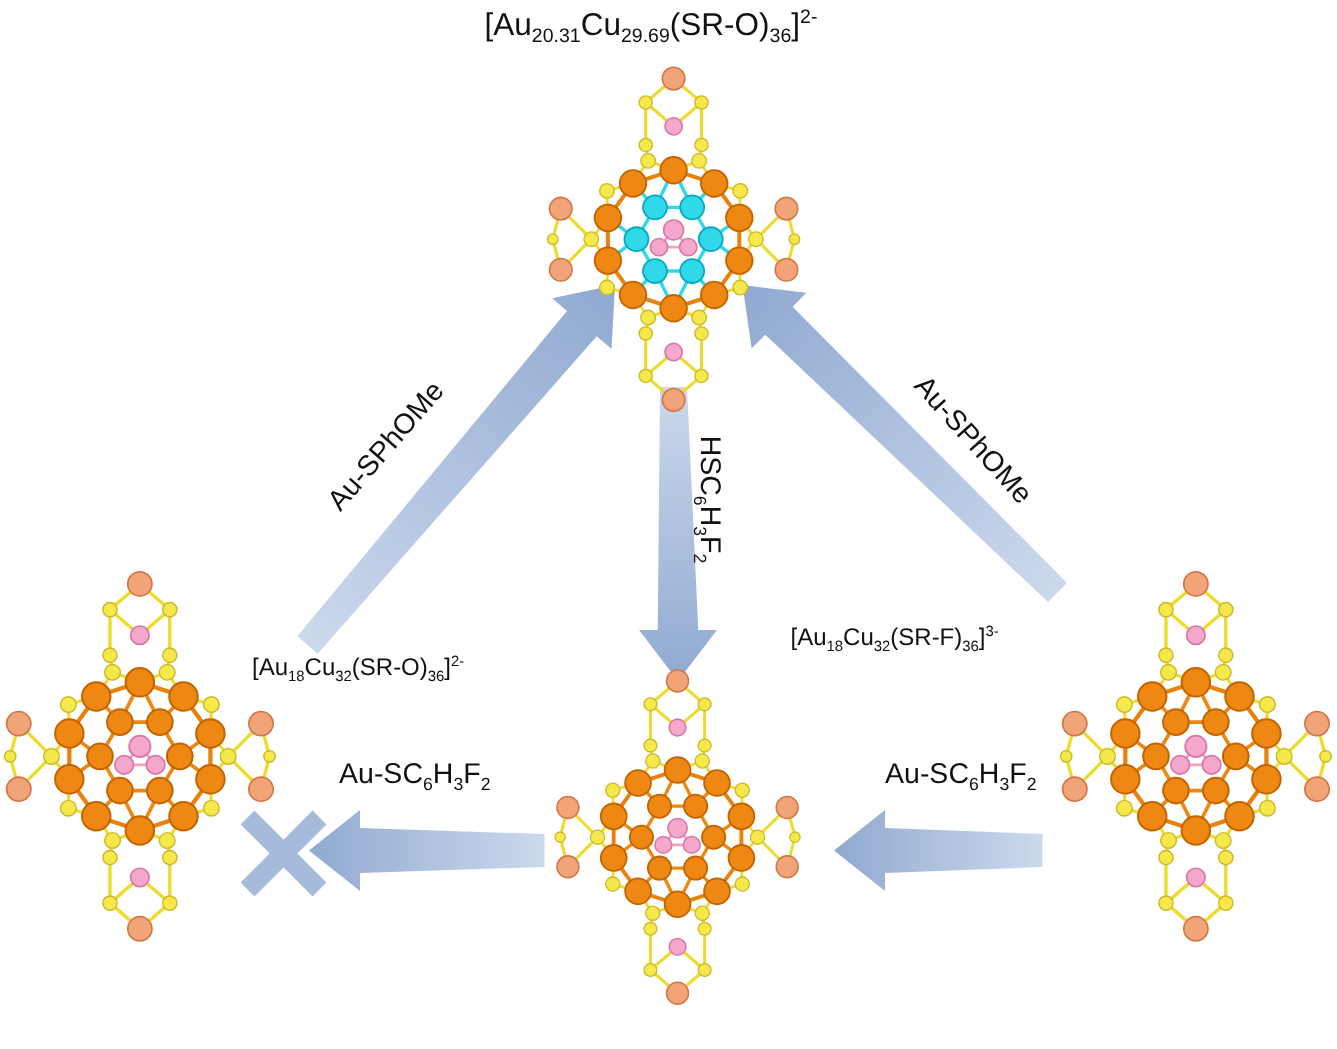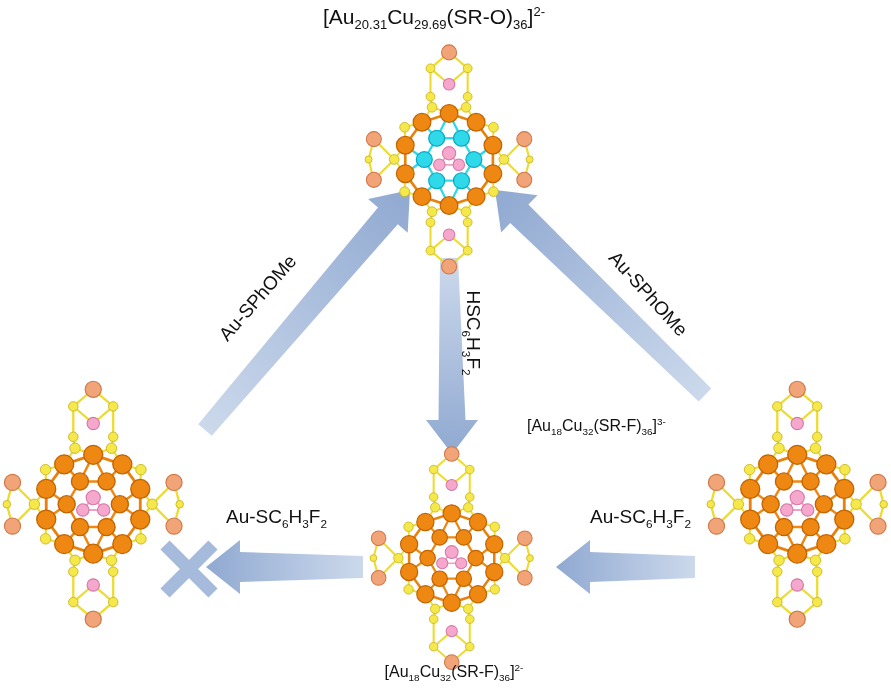--- a/index.html
+++ b/index.html
@@ -161,28 +161,28 @@
     <use href="#cluster" transform="translate(365,40) scale(0.885)" style="--inner:#2fd9ea; --innerStroke:#0aa9c2; --innerBond:#2fd9ea"></use>
     <use href="#cluster" transform="translate(3,376) scale(0.95)"></use>
     <use href="#cluster" transform="translate(707,376) scale(0.95)"></use>
     <use href="#cluster" transform="translate(370,442) scale(0.86)"></use>
   </svg>
 
   <div class="label center formula-top">
     <span>[Au</span><sub>20.31</sub><span>Cu</span><sub>29.69</sub><span>(SR-O)</span><sub>36</sub><span>]</span><sup>2-</sup>
   </div>
 
+  <div class="label formula-left">
+    <span>[Au</span><sub>18</sub><span>Cu</span><sub>32</sub><span>(SR-O)</span><sub>36</sub><span>]</span><sup>2-</sup>
+  </div>
 
   <div class="label formula-right">
     <span>[Au</span><sub>18</sub><span>Cu</span><sub>32</sub><span>(SR-F)</span><sub>36</sub><span>]</span><sup>3-</sup>
   </div>
 
-  <div class="label center formula-bottom">
-    <span>[Au</span><sub>18</sub><span>Cu</span><sub>32</sub><span>(SR-F)</span><sub>36</sub><span>]</span><sup>2-</sup>
-  </div>
 
   <div class="label center arrowlabel al-left-diag">
     <span>Au-SPhOMe</span>
   </div>
 
   <div class="label center arrowlabel al-right-diag">
     <span>Au-SPhOMe</span>
   </div>
 
   <div class="label center arrowlabel al-vertical">

